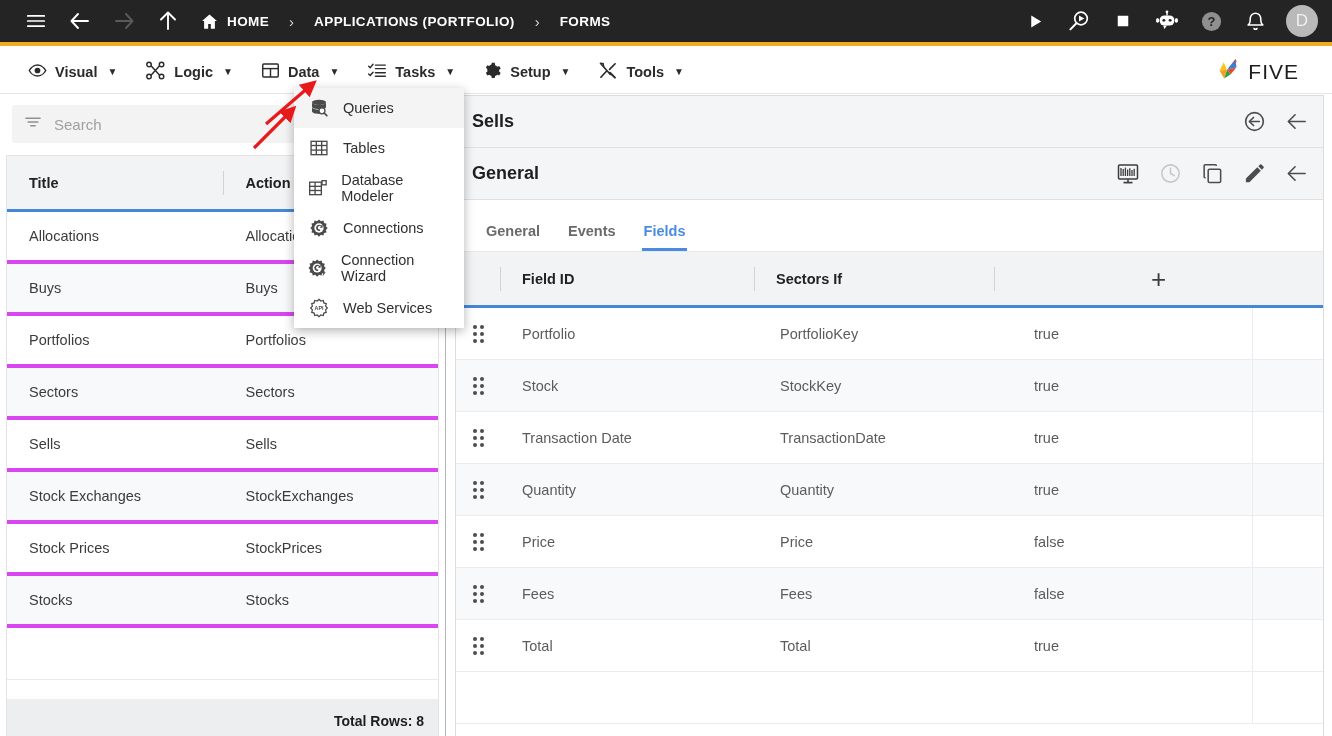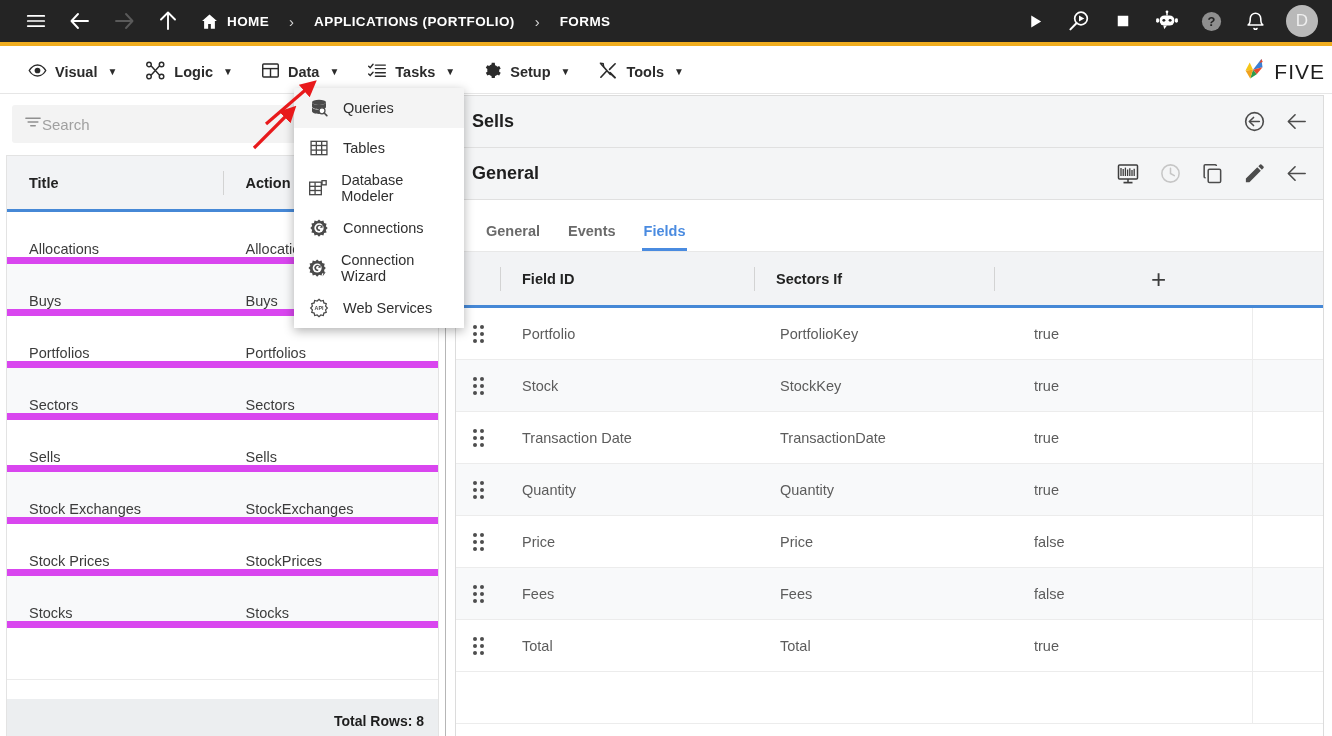--- a/index.html
+++ b/index.html
@@ -49,33 +49,33 @@
     position:absolute; left:0; top:50px; width:1332px; height:44px;
     background:#ffffff; display:flex; align-items:center; padding-left:14px;
     border-bottom:1px solid #e6e6e6;
   }
   .menu-item {
     display:flex; align-items:center; gap:8px; padding:0 14px; height:44px;
     color:#2b2b2b; font-size:14.5px; font-weight:bold; white-space:nowrap;
   }
   .menu-caret { font-size:10px; margin-left:2px; }
   .logo-wrap {
-    margin-left:auto; display:flex; align-items:center; gap:6px; padding-right:7px;
+    margin-left:auto; display:flex; align-items:center; gap:6px; padding-right:33px;
   }
   .logo-text { font-size:21px; letter-spacing:1px; color:#1d1d1d; font-weight:normal; }
 
   
   .left-panel {
     position:absolute; left:0; top:95px; width:446px; height:641px;
     background:#ffffff; border-right:1px solid #b6b6b6;
   }
   .search-zone { padding:10px 12px 8px 12px; background:#ffffff; }
   .search-box {
     height:38px; background:#f3f3f3; border-radius:3px;
-    display:flex; align-items:center; padding:0 12px; gap:0;
+    display:flex; align-items:center; padding:0 12px; gap:12px;
   }
   .search-input {
     border:0; background:transparent; outline:none; width:100%;
     font-family:"Liberation Sans", sans-serif; font-size:15px; color:#4a4a4a;
   }
   .search-input::placeholder { color:#a0a0a0; }
 
   .grid-wrap {
     margin:4px 6px 0 6px; border:1px solid #e3e3e3; border-bottom:none;
     height:588px; position:relative; background:#ffffff;
@@ -87,21 +87,21 @@
   .gh-cell {
     font-size:14.5px; font-weight:bold; color:#222; padding-left:22px;
     position:relative; height:56px; display:flex; align-items:center;
   }
   .gh-cell + .gh-cell::before {
     content:""; position:absolute; left:0; top:16px; bottom:16px; width:1px; background:#d3d3d3;
   }
   .gh-title { width:222px; }
   .gh-action { width:220px; }
 
-  .grid-row { height:52px; display:flex; align-items:flex-end; border-bottom:7px solid #d946ef; }
+  .grid-row { height:52px; display:flex; align-items:center; border-bottom:4px solid #d946ef; }
   .grid-row.alt { background:#f8f9fa; }
   .gr-cell { font-size:14.5px; color:#3c3c3c; padding-left:22px; }
   .gr-title { width:222px; }
   .gr-action { width:220px; }
   .grid-blank { height:52px; border-bottom:1px solid #ebebeb; }
   .grid-footer {
     position:absolute; left:0; right:0; bottom:0; height:44px; background:#eceef0;
     display:flex; align-items:center; justify-content:flex-end; padding-right:14px;
     font-size:14px; font-weight:bold; color:#1d1d1d;
   }

